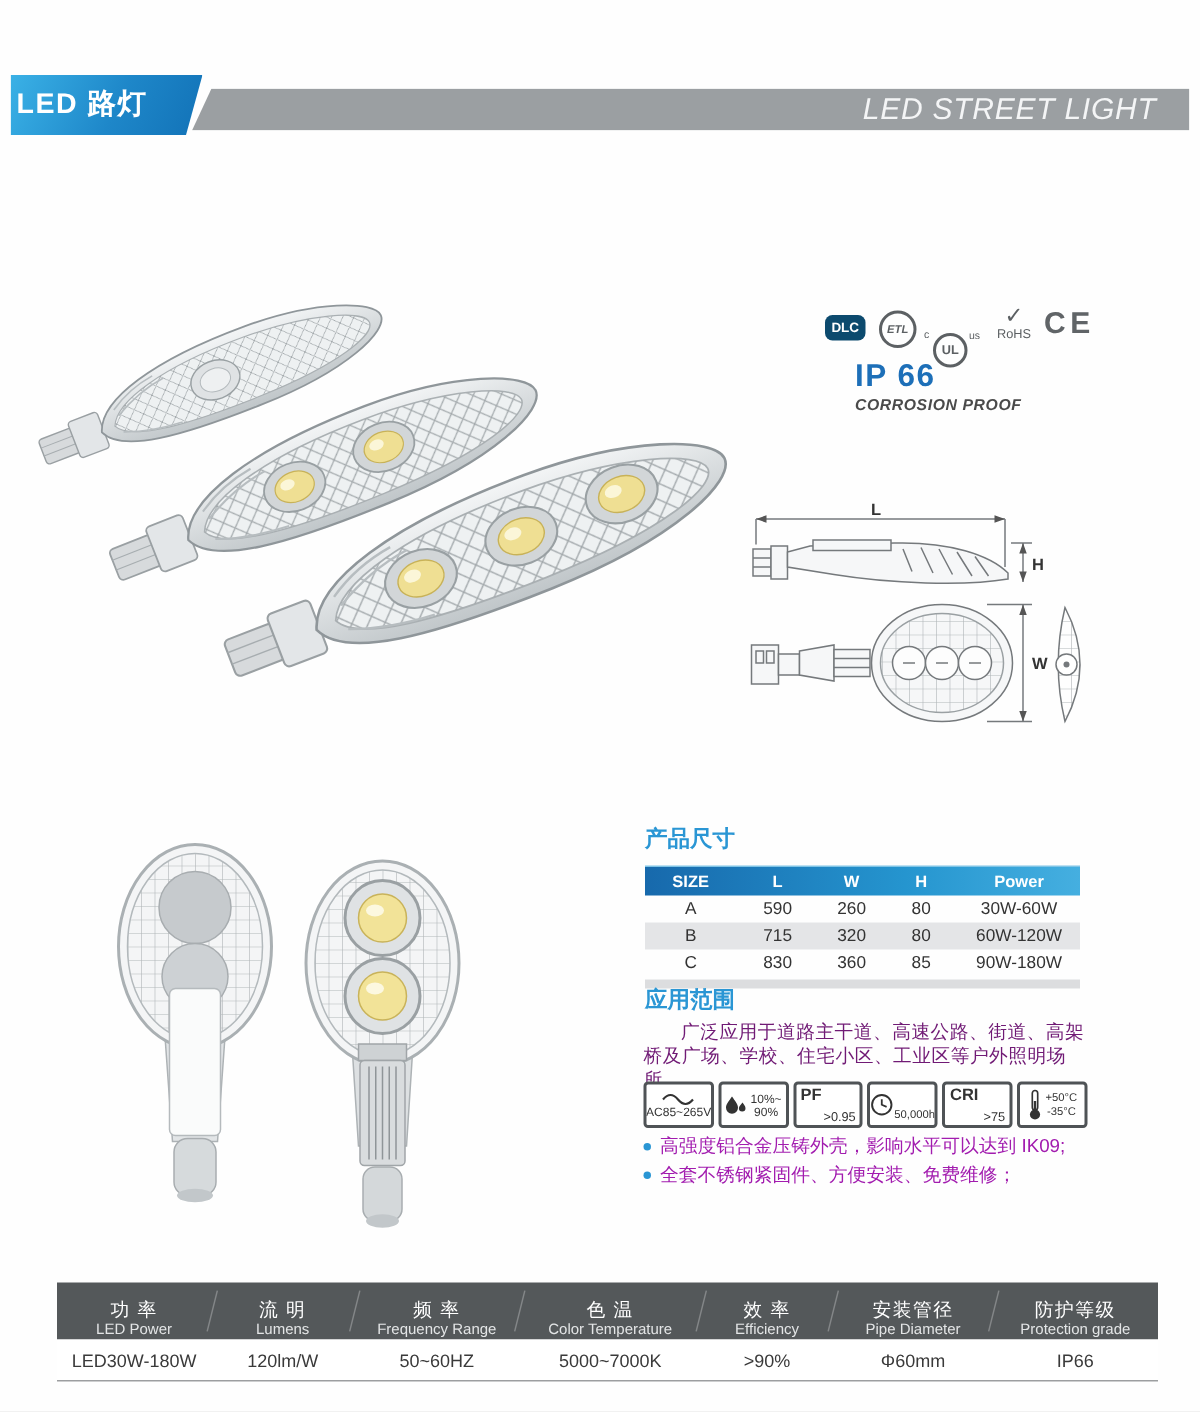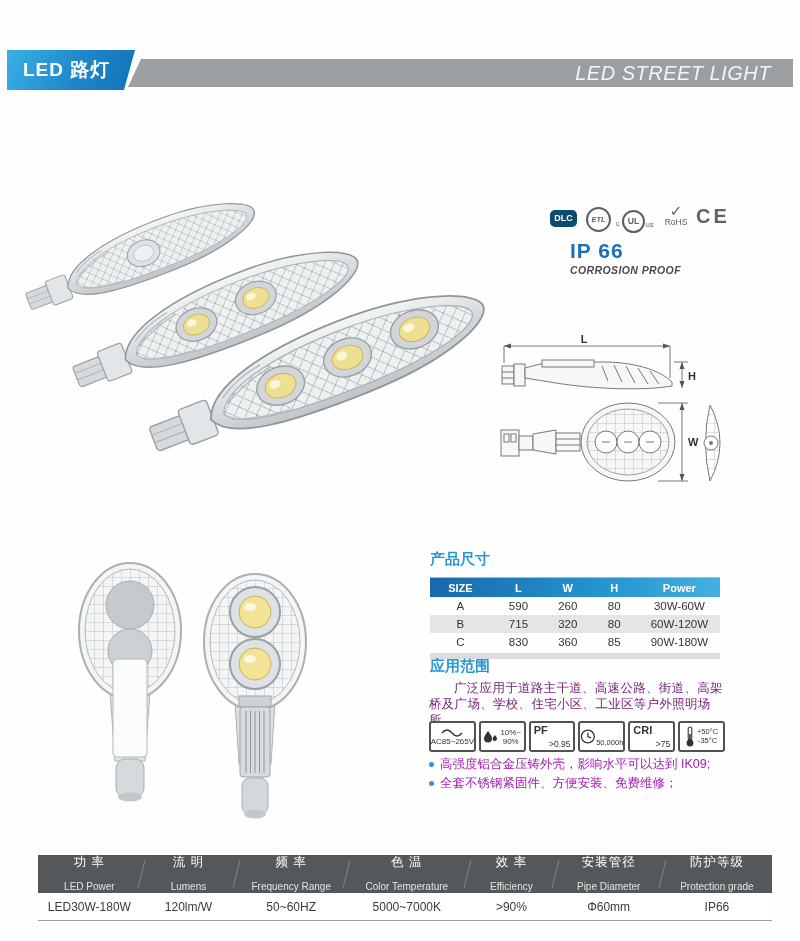--- a/index.html
+++ b/index.html
@@ -2,35 +2,35 @@
 <html><head>
 <meta charset="utf-8">
 <style>
   html,body{margin:0;padding:0;background:#e8e8e8;}
   #page{position:relative;width:800px;height:941px;background:#fefefe;overflow:hidden;
         font-family:"Liberation Sans","DejaVu Sans",sans-serif;}
   
   .hdr-blue{position:absolute;left:7px;top:50px;width:128px;height:40px;
     background:linear-gradient(115deg,#3ab1e6 0%,#1e87c9 55%,#1272b7 100%);
     clip-path:polygon(0 0,100% 0,calc(100% - 11px) 100%,0 100%);
-    color:#fff;font-weight:bold;font-size:19px;line-height:40px;padding-left:16px;
+    color:#fff;font-weight:bold;font-size:19px;line-height:40px;padding-left:4px;
     box-sizing:border-box;letter-spacing:1px;}
   .hdr-gray{position:absolute;left:128px;top:59px;width:665px;height:28px;
     background:#9b9fa2;clip-path:polygon(13px 0,100% 0,100% 100%,0 100%);
     color:#f4f5f6;font-style:italic;font-size:20px;line-height:28px;
     text-align:right;padding-right:22px;box-sizing:border-box;letter-spacing:.5px;}
   
   .certs{position:absolute;left:548px;top:204px;width:180px;height:34px;color:#5c6063;}
   .cert-dlc{position:absolute;left:2px;top:6px;width:27px;height:17px;background:#0c4a6e;
     border-radius:5px;color:#fff;font-size:9px;font-weight:bold;text-align:center;line-height:17px;}
   .cert-etl{position:absolute;left:38px;top:3px;width:21px;height:21px;border:2.5px solid #5c6063;
     border-radius:50%;font-size:7.5px;font-weight:bold;font-style:italic;text-align:center;line-height:21px;}
   .cert-ul-wrap{position:absolute;left:68px;top:6px;width:44px;height:24px;font-size:7px;}
   .cert-ul-c{position:absolute;left:0;top:10px;}
-  .cert-ul{position:absolute;left:6px;top:0;width:19px;height:19px;border:2px solid #5c6063;
+  .cert-ul{position:absolute;left:6px;top:12px;width:19px;height:19px;border:2px solid #5c6063;
     border-radius:50%;font-size:8.5px;font-weight:bold;text-align:center;line-height:18px;}
   .cert-ul-us{position:absolute;left:30px;top:11px;}
   .cert-rohs{position:absolute;left:113px;top:0;width:30px;text-align:center;}
   .cert-check{font-size:15px;font-weight:bold;line-height:14px;}
   .cert-rohs-t{font-size:8.5px;line-height:9px;}
   .cert-ce{position:absolute;left:148px;top:1px;font-size:20px;font-weight:bold;
     letter-spacing:3px;color:#606467;}
   .ip-rating{position:absolute;left:570px;top:239px;font-size:21px;font-weight:bold;
     color:#1d6fb8;letter-spacing:1px;}
   .ip-sub{position:absolute;left:570px;top:264px;font-size:10.5px;font-weight:bold;
@@ -58,21 +58,21 @@
   .b-corner-label{position:absolute;left:3px;top:1px;font-size:11px;font-weight:bold;}
   .b-corner-val{position:absolute;right:3px;bottom:1px;font-size:8.5px;}
   
   .bullets{position:absolute;left:429px;top:757px;width:310px;}
   .bullet{display:flex;gap:6px;font-size:12.5px;color:#a21caf;margin-bottom:4px;line-height:15px;}
   .dot{width:5px;height:5px;border-radius:50%;background:#2a96d4;margin-top:5px;flex:none;}
   
   .spec{position:absolute;left:38px;top:855px;width:734px;}
   .spec-header{display:flex;background:#54585a;height:38px;}
   .spec-cell{position:relative;display:flex;flex-direction:column;align-items:center;
-    justify-content:space-between;color:#fff;}
+    justify-content:flex-end;color:#fff;}
   .spec-cell + .spec-cell::before{content:'';position:absolute;left:0;top:5px;height:28px;width:1px;
     background:rgba(255,255,255,.28);transform:rotate(14deg);}
   .spec-cn{font-size:12.5px;letter-spacing:1px;line-height:15px;}
   .spec-en{font-size:10px;color:#e3e5e6;line-height:12px;}
   .spec-values{display:flex;height:27px;align-items:center;border-bottom:1px solid #9c9ea0;
     font-size:12px;color:#3a3a3a;background:#fff;}
   .w0{width:14%;} .w1{width:13%;} .w2{width:15%;} .w3{width:16.5%;} .w4{width:12%;}
   .w5{width:14.5%;} .w6{width:15%;}
   .sv{text-align:center;}
   

